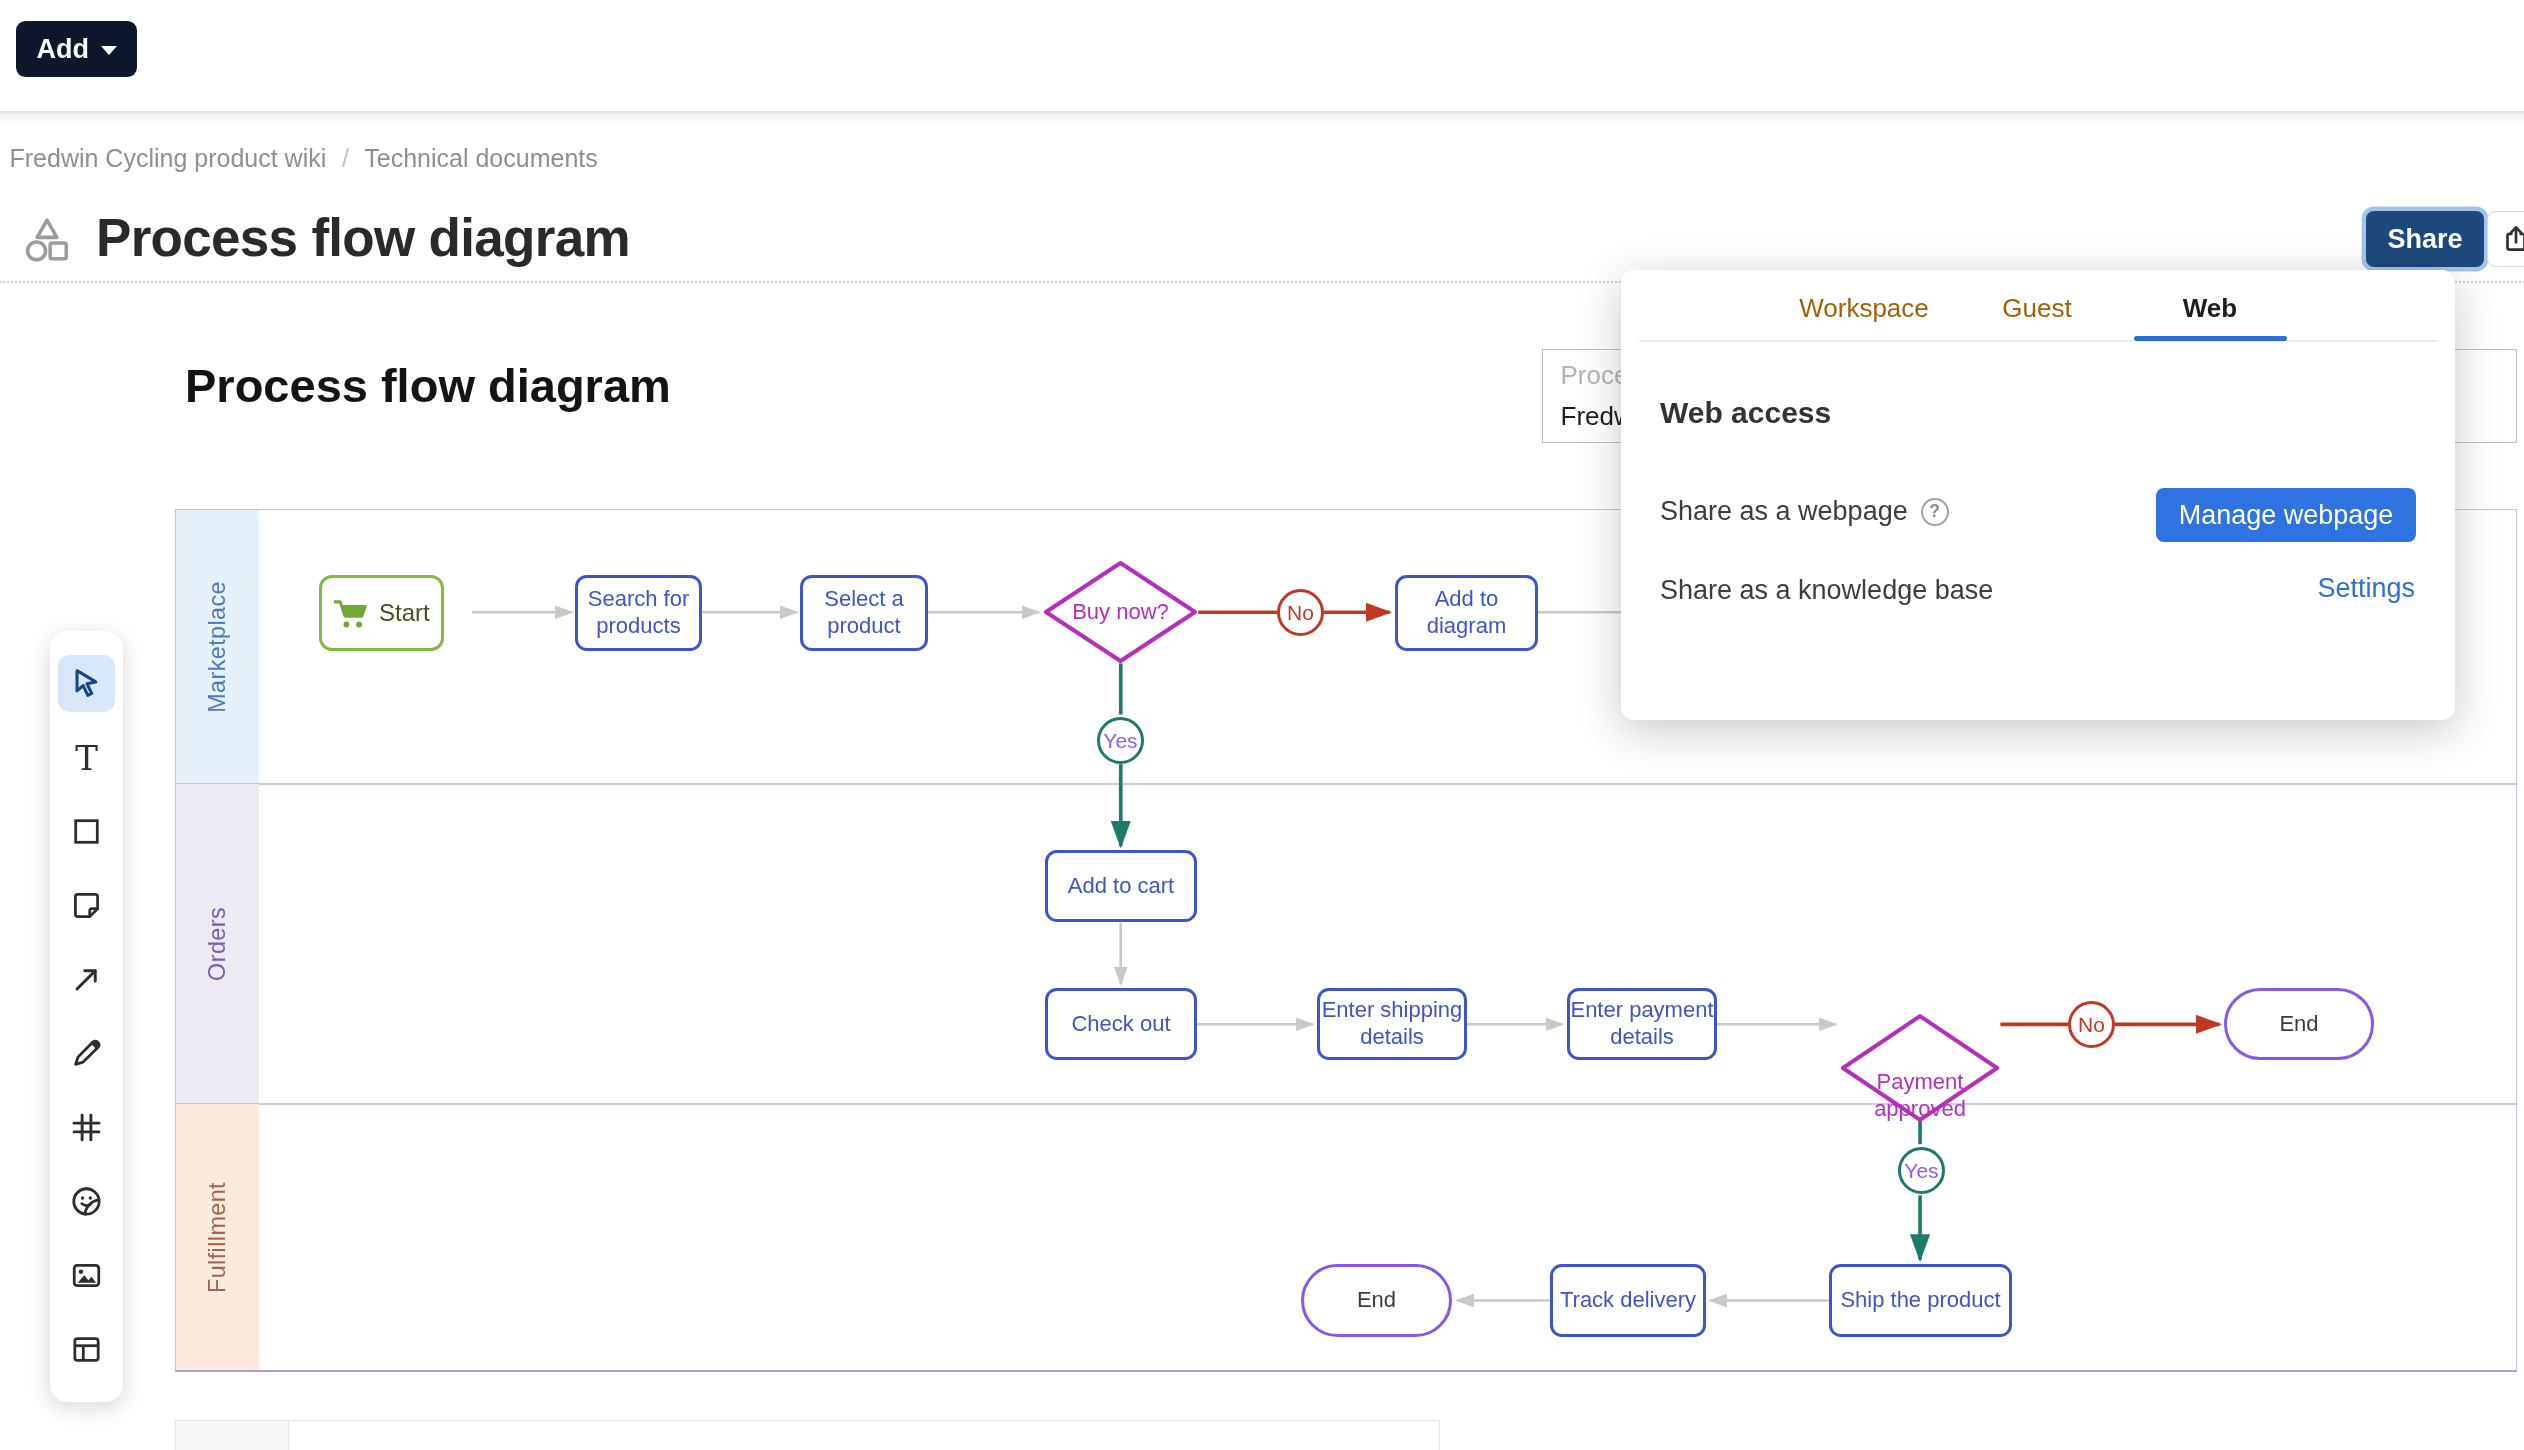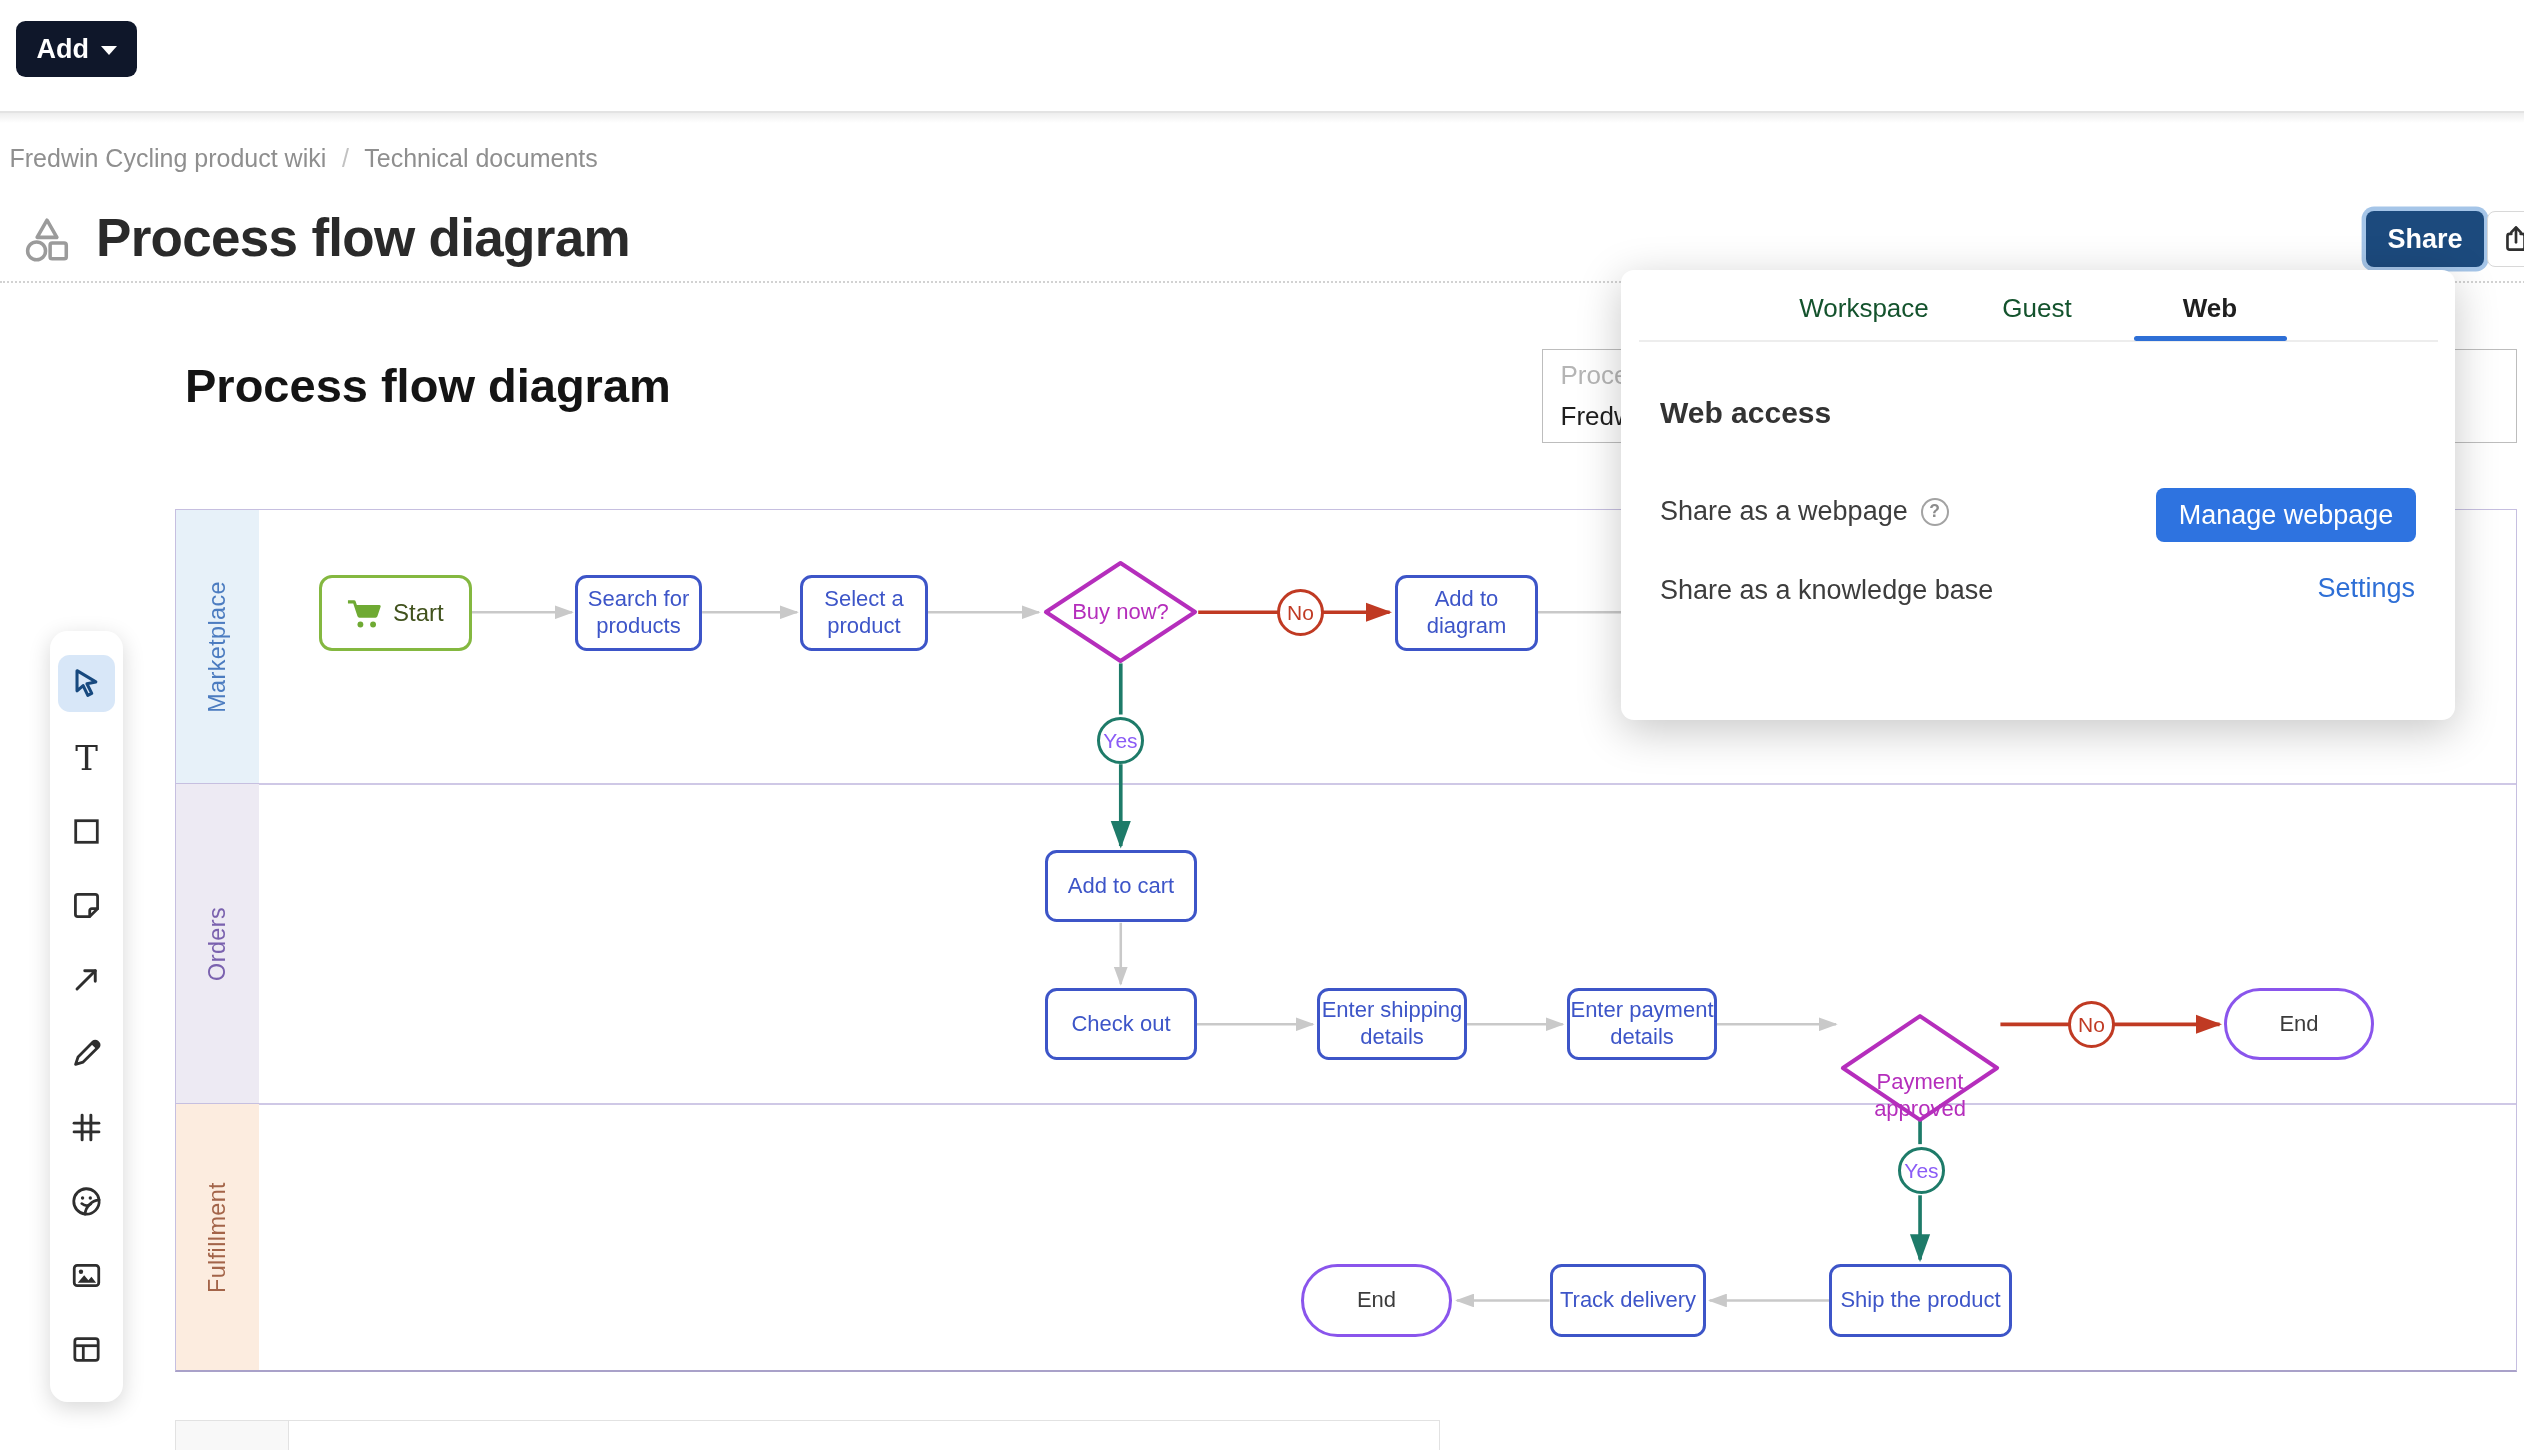--- a/index.html
+++ b/index.html
@@ -91,21 +91,21 @@
   .tool { width:57px; height:57px; border-radius:11.7px; display:flex; align-items:center; justify-content:center; cursor:pointer; }
   .tool.active { background:#d8e7f8; }
   .tool svg { width:35px; height:35px; }
   .tool .t-serif { font-family:"DejaVu Serif","Liberation Serif",serif; font-size:34px; color:#2c2c2c; line-height:1; }
 
   
   .popover {
     left:1621px; top:270px; width:834px; height:450px; background:#fff; border-radius:13px;
     box-shadow:0 10.2px 44px rgba(0,0,0,0.22); z-index:10;
   }
-  .pop-tab { position:absolute; top:23.4px; font-size:26px; color:#14532d; transform:translateX(-50%); cursor:pointer; white-space:nowrap; }
+  .pop-tab { position:absolute; top:23.4px; font-size:26px; color:#a16207; transform:translateX(-50%); cursor:pointer; white-space:nowrap; }
   .pop-tab.active { color:#1f1f1f; font-weight:700; }
   .pop-tabs-divider { position:absolute; left:17.5px; right:17.5px; top:70px; height:1.5px; background:#ededed; }
   .pop-indicator { position:absolute; left:513px; top:66px; width:153px; height:5.1px; background:#2e6fd6; border-radius:2.9px; }
   .pop-section-title { position:absolute; left:39px; top:126px; font-size:30px; font-weight:700; color:#333; }
   .pop-row-label { position:absolute; left:39px; font-size:27px; color:#3d3d3d; display:flex; align-items:center; gap:13px; }
   .help-icon { width:28px; height:28px; border:2.2px solid #a3a3a3; border-radius:50%; color:#8d8d8d; font-size:17.5px; font-weight:700; display:inline-flex; align-items:center; justify-content:center; }
   .btn-manage {
     position:absolute; left:535px; top:218px; width:260px; height:54px; background:#2e73e0; border-radius:8px;
     color:#fff; font-size:27px; display:flex; align-items:center; justify-content:center; cursor:pointer;
   }
@@ -203,21 +203,21 @@
       <line x1="2738" y1="1402" x2="2832" y2="1402" stroke="#c03a23" stroke-width="5"></line>
       <line x1="2892" y1="1402" x2="3038" y2="1402" stroke="#c03a23" stroke-width="5" marker-end="url(#m-red)"></line>
       <line x1="2628" y1="1477" x2="2628" y2="1566" stroke="#1e7b69" stroke-width="5"></line>
       <line x1="2628" y1="1636" x2="2628" y2="1724" stroke="#1e7b69" stroke-width="5" marker-end="url(#m-teal)"></line>
       <line x1="2504" y1="1780" x2="2340" y2="1780" stroke="#c9c9c9" stroke-width="3.5" marker-end="url(#m-grey)"></line>
       <line x1="2121" y1="1780" x2="1994" y2="1780" stroke="#c9c9c9" stroke-width="3.5" marker-end="url(#m-grey)"></line>
     </g>
 </svg>
 
 <div class="abs" id="node-layer">
-    <div class="fnode n-start" style="left: 319px; top: 575px; width: 153px; height: 76px;"><svg width="34" height="31" viewBox="0 0 36 32">
+    <div class="fnode n-start" style="left: 319px; top: 575px; width: 125px; height: 76px;"><svg width="34" height="31" viewBox="0 0 36 32">
         <path fill="#6faa33" d="M1 2 h6.3 a2.1 2.1 0 0 1 2 1.5 L10.4 7 H34 a1.6 1.6 0 0 1 1.5 2.1 l-3.3 9.8 a2.2 2.2 0 0 1 -2.1 1.5 H13.2 a2.2 2.2 0 0 1 -2.1 -1.5 L6.6 5.5 H1 Z"></path>
         <circle cx="14.2" cy="27.6" r="3.1" fill="#6faa33"></circle>
         <circle cx="27.6" cy="27.6" r="3.1" fill="#6faa33"></circle>
       </svg><span>Start</span></div>
     <div class="fnode n-process" style="left: 575px; top: 575px; width: 127px; height: 76px;">Search for
 products</div>
     <div class="fnode n-process" style="left: 800px; top: 575px; width: 128px; height: 76px;">Select a
 product</div>
     <div class="fnode n-decision" style="left: 1043px; top: 560px; width: 155px; height: 104px;"><svg width="155" height="104" viewBox="0 0 212 142">
         <polygon points="106,4 208,71 106,138 4,71" fill="#ffffff" stroke="#b52ebc" stroke-width="5.5" stroke-linejoin="round"></polygon>

